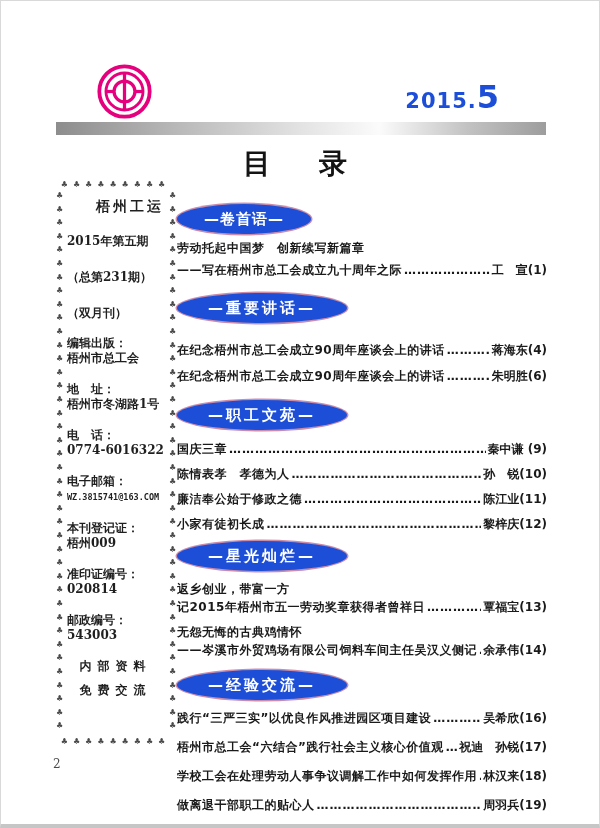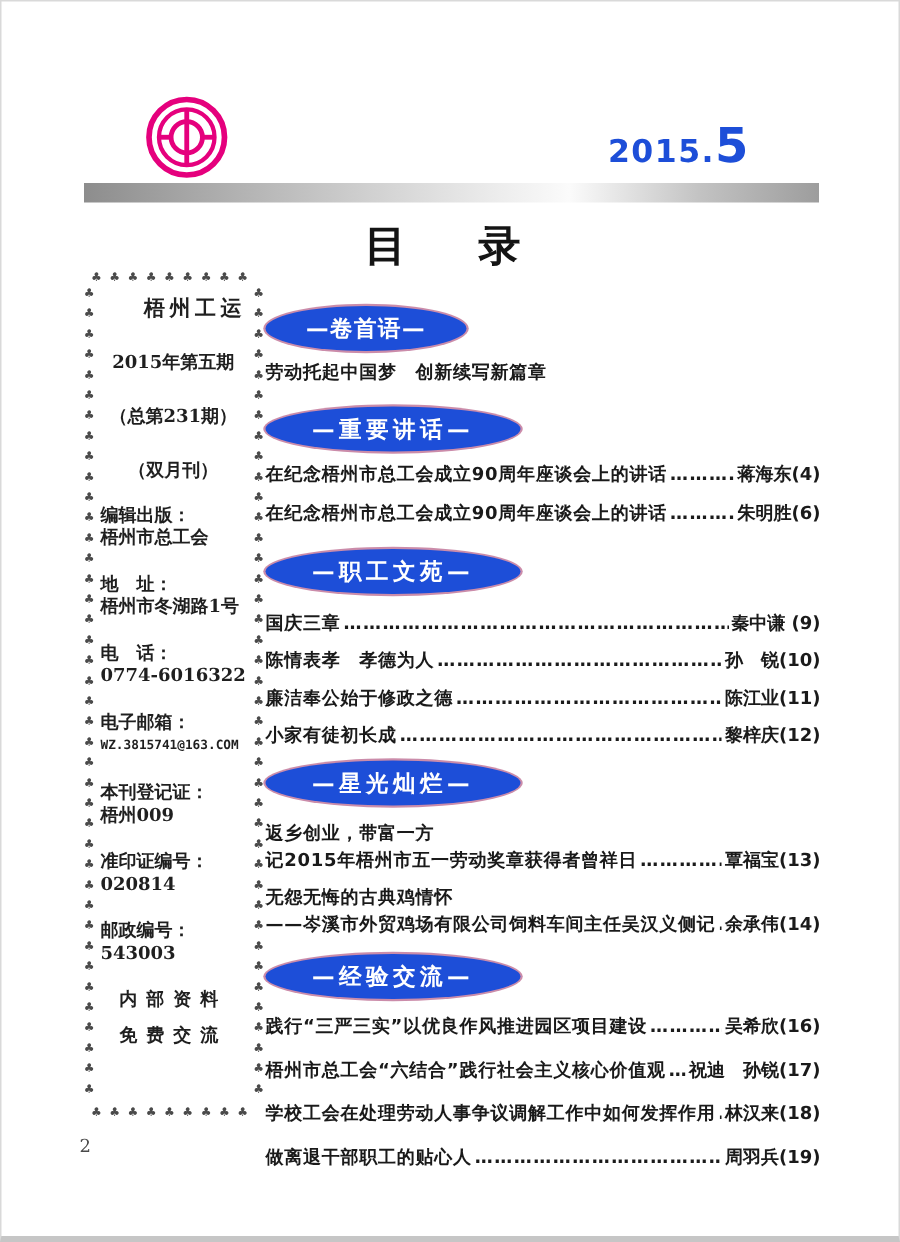--- a/index.html
+++ b/index.html
@@ -28,40 +28,40 @@
   .deco-h { position:absolute; left:0; right:0; text-align:center; font-size:8px; letter-spacing:5px; color:#4a4a4a; line-height:8px; }
   .deco-top { top:-3px; } .deco-bottom { bottom:-3px; }
   .deco-v { position:absolute; top:7px; bottom:7px; writing-mode:vertical-rl; text-orientation:upright; font-size:8px; letter-spacing:4.6px; color:#4a4a4a; line-height:8px; overflow:hidden; }
   .deco-left { left:-2px; } .deco-right { right:-2px; }
   .side-inner {
     position:absolute; left:7px; right:7px; top:8px; bottom:8px;
     font-family:"DejaVu Serif", serif; font-weight:bold; color:#1f1f1f;
     font-size:12px; line-height:14px; padding:3px 3px;
   }
   .jname { text-align:right; font-size:14px; letter-spacing:3px; margin-top:4px; }
-  .ctr { text-align:center; }
+  .ctr { text-align:left; }
   .iss1 { margin-top:21px; } .iss2 { margin-top:22px; } .iss3 { margin-top:22px; }
   .lab  { margin-top:16px; }
   .lab2 { margin-top:17px; }
   .val  { margin-top:1px; }
   .email-val { margin-top:2px; font-size:8.5px; letter-spacing:0; font-family:"DejaVu Sans Mono", monospace; }
   .note1 { margin-top:17px; text-align:center; letter-spacing:6px; }
   .note2 { margin-top:10px; text-align:center; letter-spacing:6px; }
   
   .main { position:absolute; left:176px; top:183px; width:370px; color:#1a1a1a; }
   .pill {
     background:#1d4ed8; color:#ffffff; font-weight:bold; border-radius:50%;
     display:flex; align-items:center; justify-content:center;
     font-size:15px; height:30px; box-shadow:0 0 0 1.5px rgba(140,0,66,.45);
   }
   .pill.narrow { width:134px; letter-spacing:1px; }
   .pill.wide   { width:170px; letter-spacing:3px; }
   .mt-s1 { margin-top:20px; } .mt-s2 { margin-top:14px; } .mt-s3 { margin-top:15px; }
   .mt-s4 { margin-top:8px; }  .mt-s5 { margin-top:11px; }
-  .items { margin-top:7px; }
+  .items { margin-top:19px; }
   .item-line { display:flex; align-items:baseline; font-size:12px; font-weight:bold; }
   .item-title { white-space:nowrap; letter-spacing:0.5px; }
   .leader { flex:1; overflow:hidden; white-space:nowrap; margin:0 2px; }
   .leader::after { content:"………………………………………………………………………………………………………………"; letter-spacing:1px; }
   .ref { white-space:nowrap; }
   .pre { font-size:12px; font-weight:bold; letter-spacing:0.5px; margin-bottom:4px; }
   .s1-items { margin-top:6px; } .s1-items .pre { margin-bottom:5px; }
   .s2-items .item-line { margin-bottom:9px; }
   .s3-items { margin-top:11px; } .s3-items .item-line { margin-bottom:8px; }
   .s4-items { margin-top:10px; }
@@ -129,20 +129,25 @@
       <div class="note2">免费交流</div>
     </div>
   </div>
 
   <div class="main">
 
     <div class="pill narrow mt-s1">—卷首语—</div>
     <div class="items s1-items">
       <div class="entry">
         <div class="pre">劳动托起中国梦　创新续写新篇章</div>
+        <div class="item-line">
+          <span class="item-title">——写在梧州市总工会成立九十周年之际</span>
+          <span class="leader"></span>
+          <span class="ref">工　宣(1)</span>
+        </div>
       </div>
     </div>
 
     <div class="pill wide mt-s2">—重要讲话—</div>
     <div class="items s2-items">
       <div class="item-line">
         <span class="item-title">在纪念梧州市总工会成立90周年座谈会上的讲话</span>
         <span class="leader"></span>
         <span class="ref">蒋海东(4)</span>
       </div>

